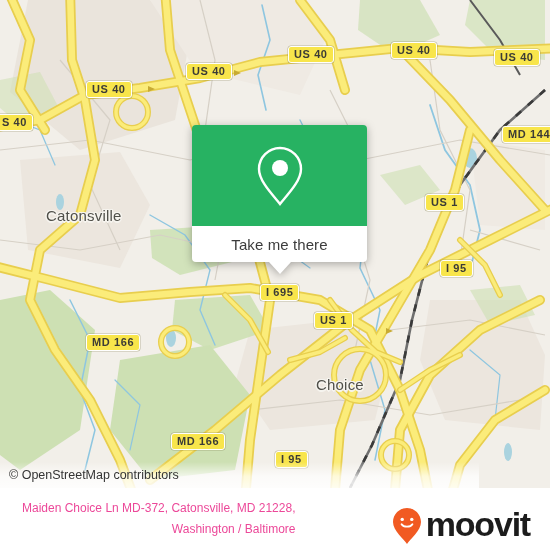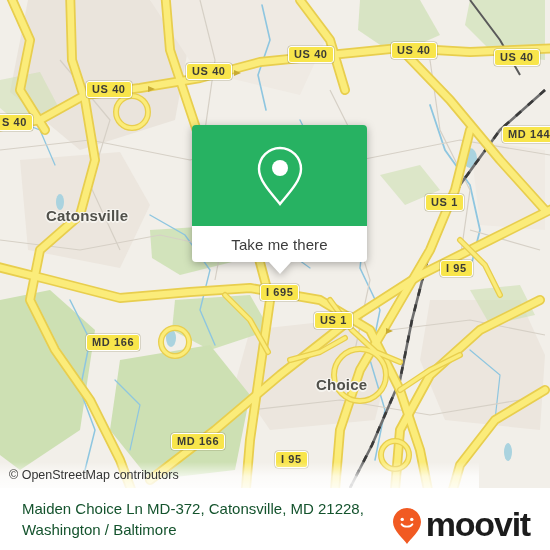--- a/index.html
+++ b/index.html
@@ -38,21 +38,20 @@
     color: #50504a;
     font-size: 15px;
     letter-spacing: 0.2px;
     white-space: nowrap;
     text-shadow:
        1.5px 0 0 #f6f4ef, -1.5px 0 0 #f6f4ef,
        0 1.5px 0 #f6f4ef, 0 -1.5px 0 #f6f4ef,
        1px 1px 0 #f6f4ef, -1px 1px 0 #f6f4ef,
        1px -1px 0 #f6f4ef, -1px -1px 0 #f6f4ef;
     pointer-events: none;
-    font-weight: bold;
   }
   .shield {
     position: absolute;
     background: #f8e54b;
     border: 1.5px solid #ffffff;
     border-radius: 3px;
     color: #3b3b36;
     font-size: 11px;
     font-weight: bold;
     letter-spacing: 0.6px;
@@ -127,24 +126,25 @@
     width: 550px;
     height: 62px;
     background: #ffffff;
     display: flex;
     align-items: center;
     justify-content: space-between;
     padding: 0 14px 0 22px;
     box-sizing: border-box;
   }
   #footer-text {
-    font-size: 15px;
+    font-size: 12px;
     line-height: 21px;
-    color: #14532d;
+    color: #ec4899;
     max-width: 400px;
+    text-align: right;
   }
   #brand {
     display: flex;
     align-items: flex-start;
     gap: 4px;
     padding-right: 6px;
     margin-top: 13px;
   }
   #brand-word {
     font-size: 34px;

